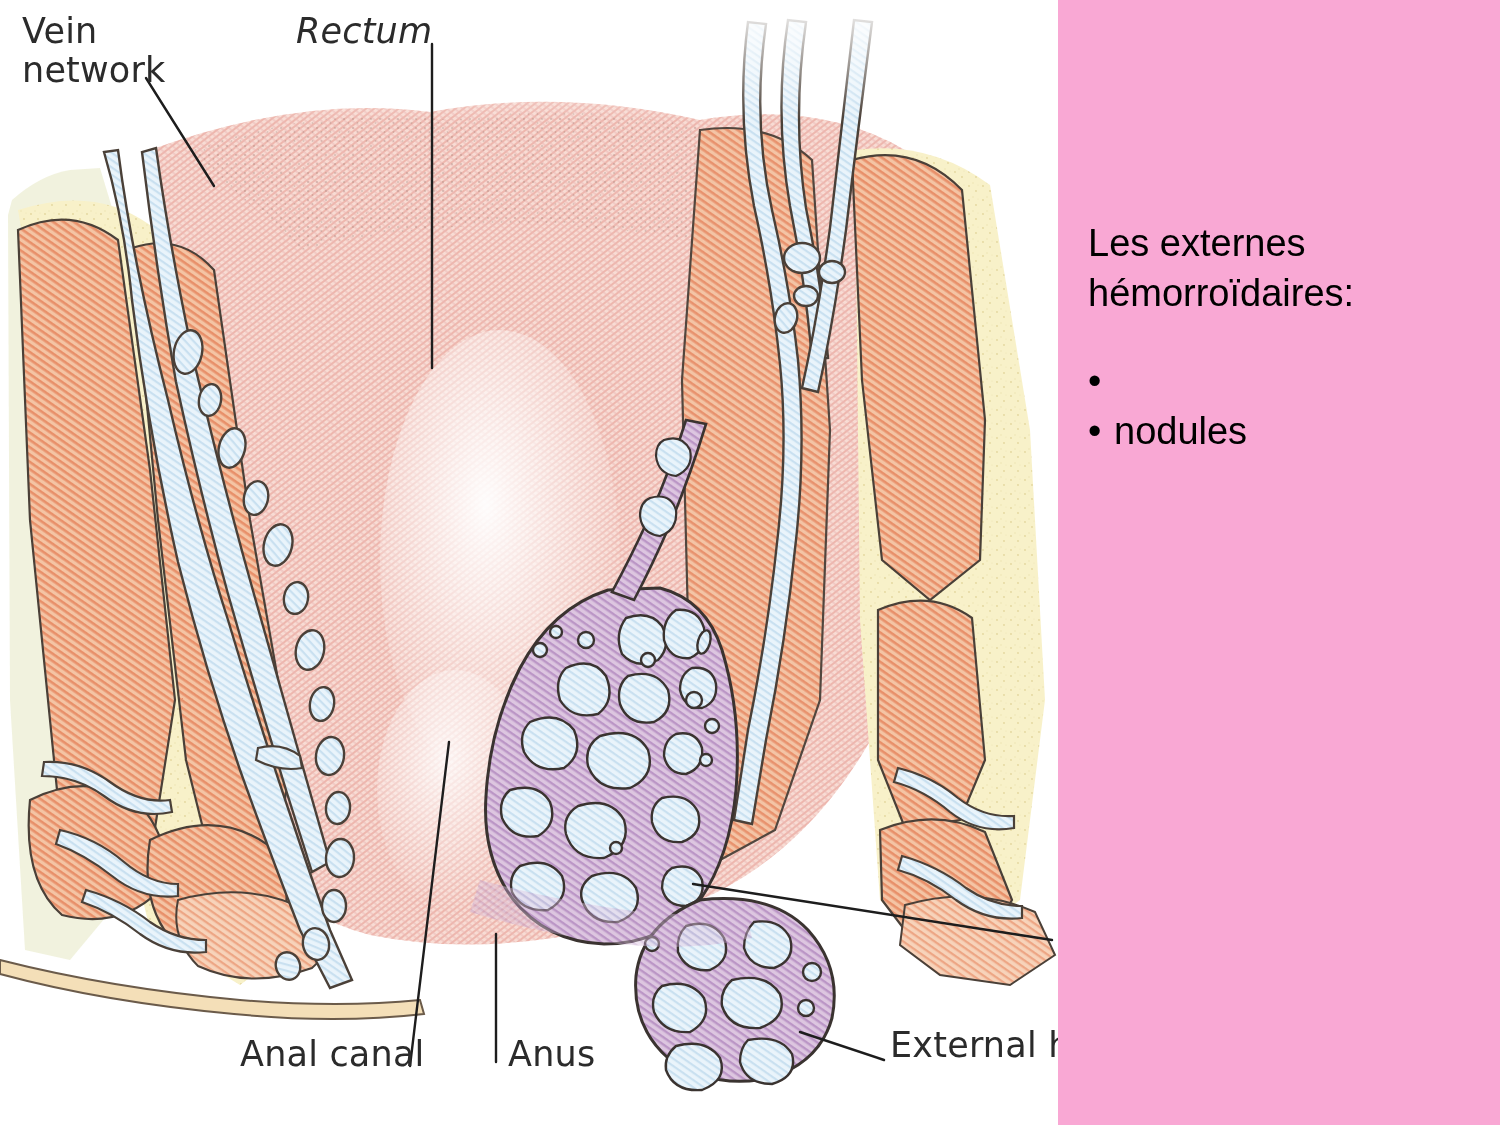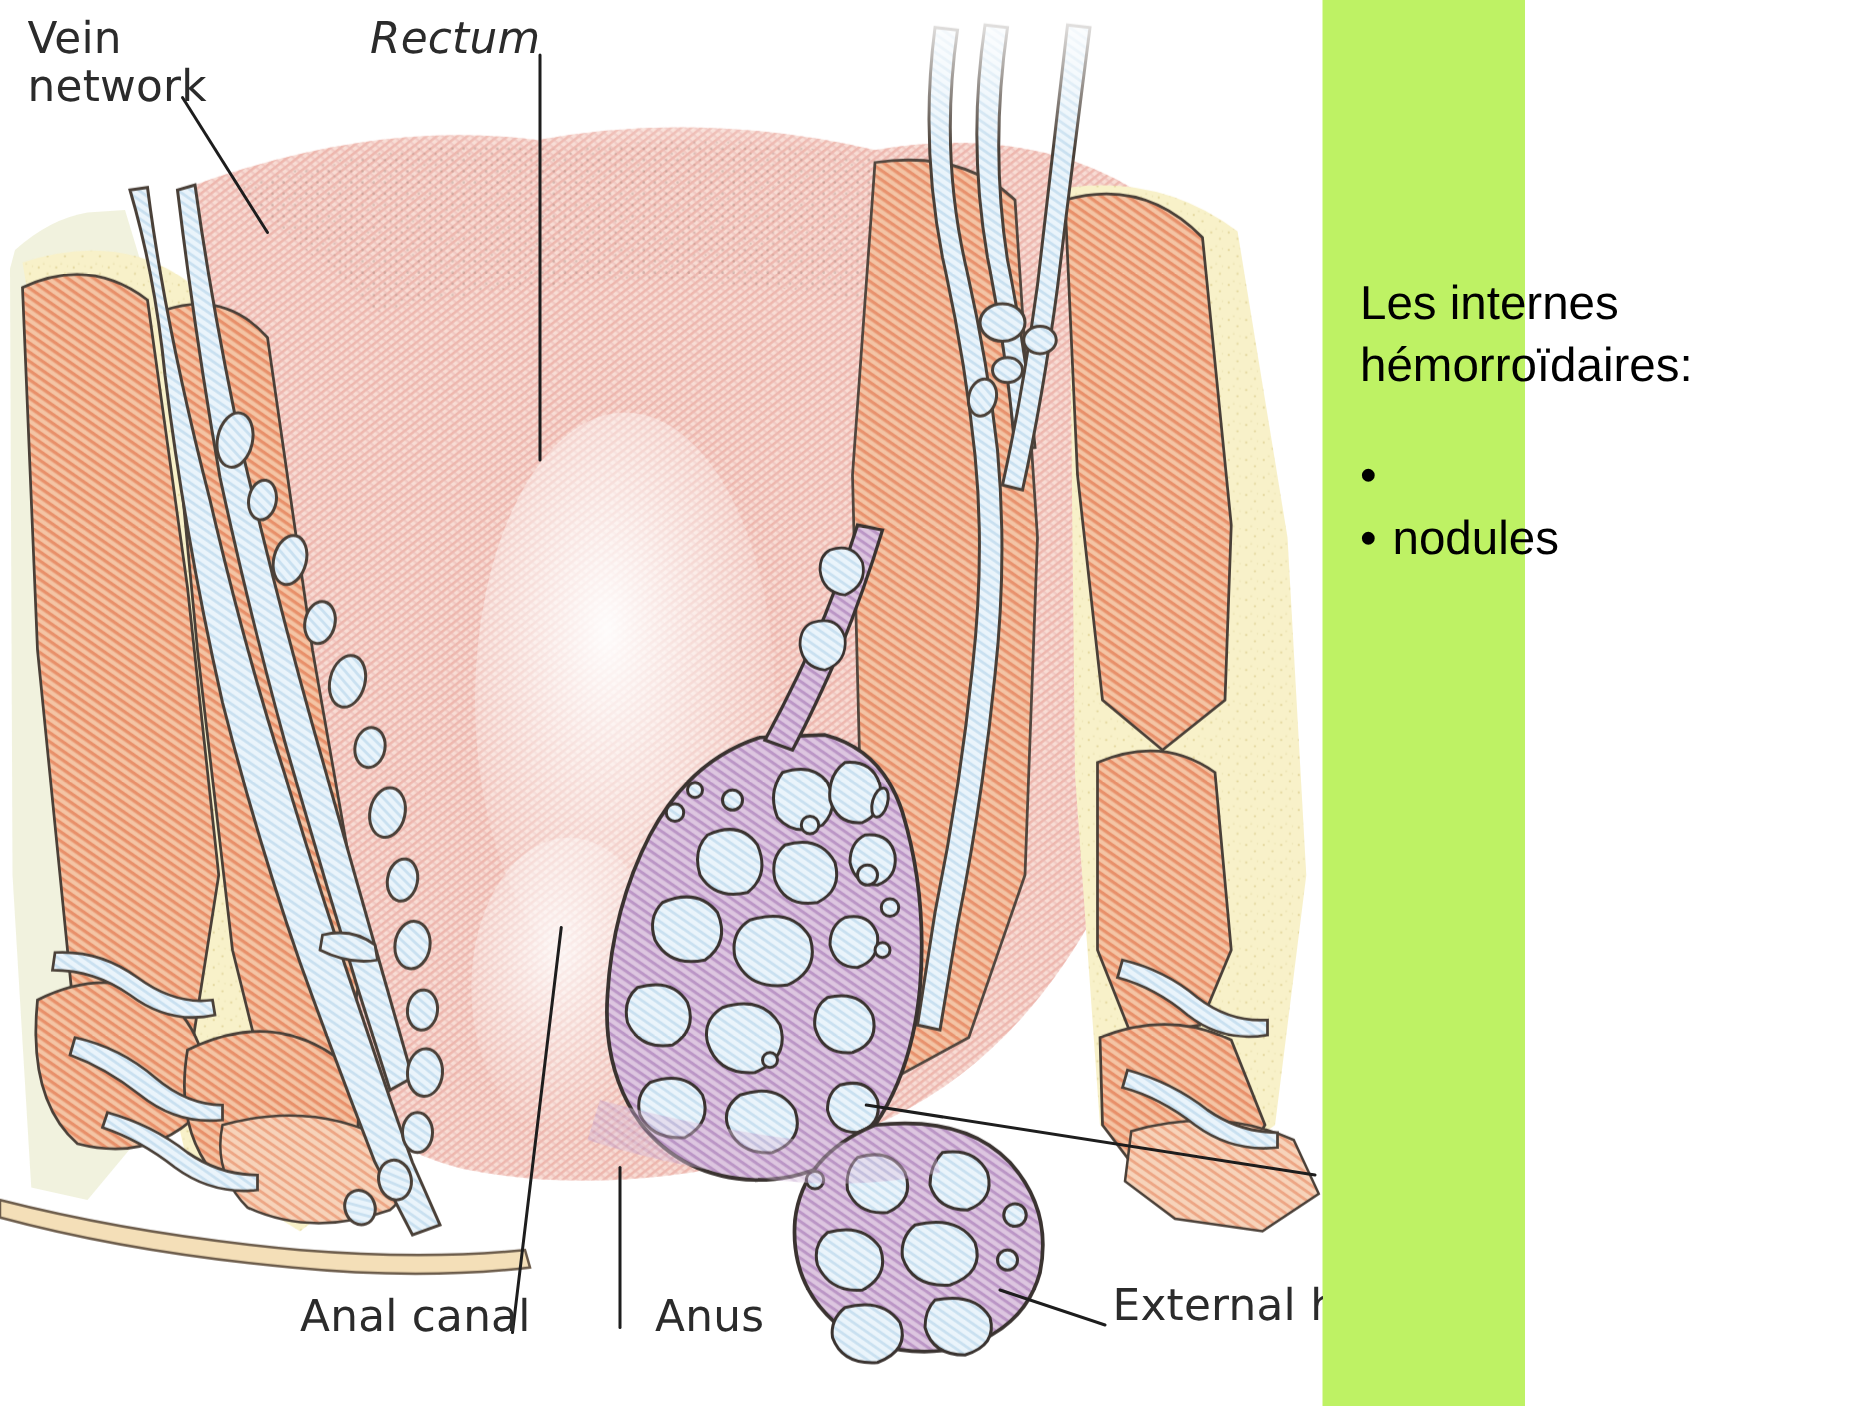--- a/index.html
+++ b/index.html
@@ -13,23 +13,23 @@
     height: 1125px;
     position: relative;
     overflow: hidden;
     font-family: "Liberation Sans", sans-serif;
   }
 
   
   #slide {
     position: absolute;
     left: 0; top: 0;
-    width: 1220px;
-    height: 1125px;
-    background: #bef264;
+    width: 1500px;
+    height: 1125px;
+    background: #f9a8d4;
   }
 
   
   #figure {
     position: absolute;
     left: 0; top: 0;
     width: 1058px;
     height: 1125px;
     overflow: hidden;
     background: #ffffff;
@@ -47,21 +47,21 @@
     font-size: 35px;
     font-weight: 400;
     color: #2b2b2b;
     letter-spacing: 0.2px;
     white-space: pre;
     line-height: 1.12;
   }
   #label-vein      { left: 22px;  top: 12px; }
   #label-rectum    { left: 296px; top: 12px; font-style: italic; }
   #label-analcanal { left: 240px; top: 1035px; }
-  #label-anus      { left: 508px; top: 1035px; margin-left: 16px; }
+  #label-anus      { left: 508px; top: 1035px; }
   #label-external  { left: 890px; top: 1026px; }
 
   
   #textpanel {
     position: absolute;
     left: 1088px;
     top: 0;
     width: 400px;
     height: 1125px;
   }
@@ -339,21 +339,21 @@
     <div class="fig-label" id="label-analcanal">Anal canal</div>
 
     <div class="fig-label" id="label-anus">Anus</div>
 
     <div class="fig-label" id="label-external">External ha</div>
   </div>
 
   <div id="textpanel">
 
     <div id="tp-title">
-      <div class="tp-line">Les internes</div>
+      <div class="tp-line">Les externes</div>
       <div class="tp-line">hémorroïdaires:</div>
     </div>
 
     <div id="tp-bullets">
       <div class="bullet-row">
         <span class="bullet-dot">•</span>
       </div>
       <div class="bullet-row">
         <span class="bullet-dot">•</span>
         <span class="bullet-text">nodules</span>

